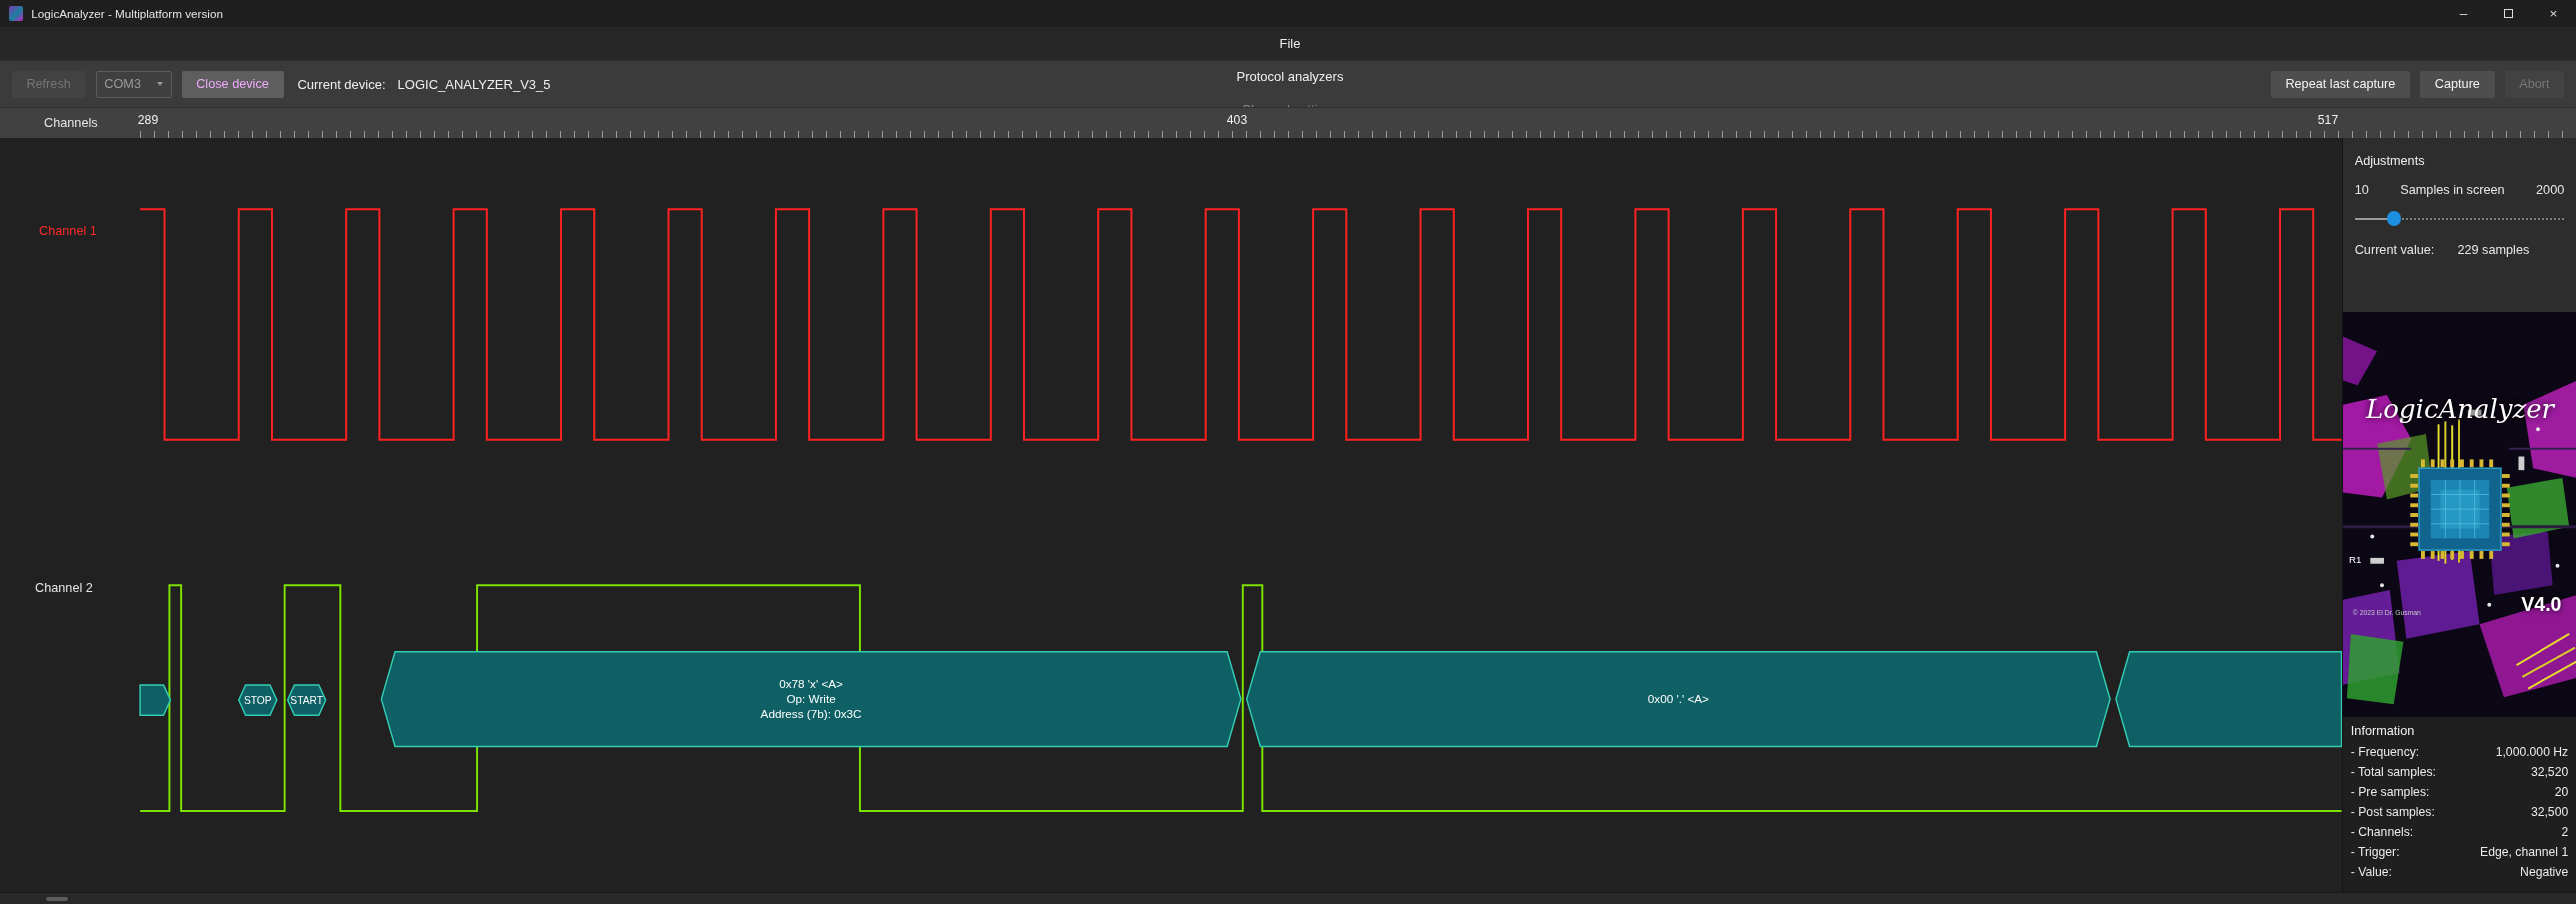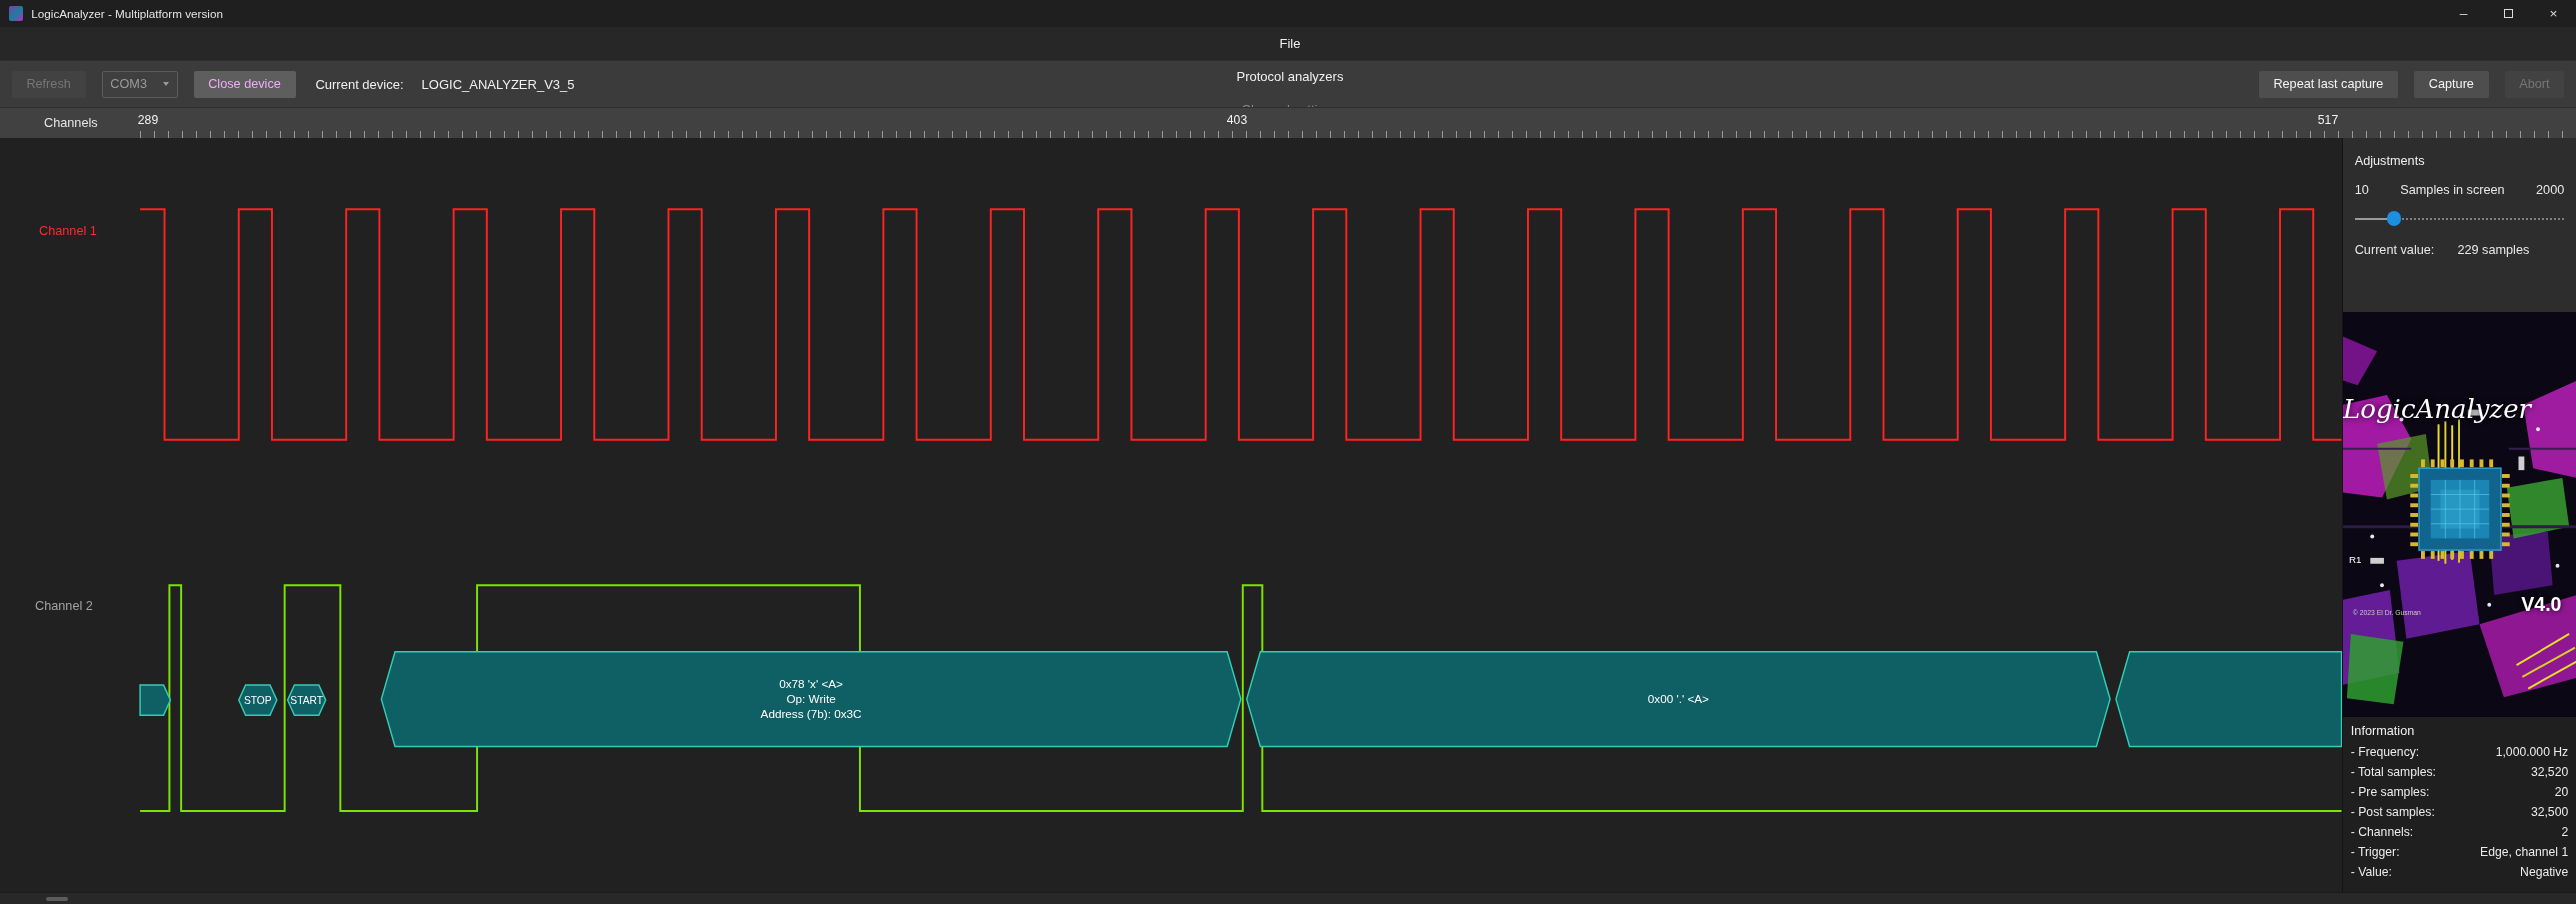--- a/index.html
+++ b/index.html
@@ -20,21 +20,21 @@
   .win-btn { width:45px; height:27px; display:flex; align-items:center; justify-content:center;
     color:#dcdcdc; font-size:13.7px; }
   .max-box { width:9.8px; height:9.8px; border:1px solid #dcdcdc; }
 
   
   .menubar { height:33px; background:#272727; display:flex; align-items:center; padding-left:3.9px;flex-direction:column; }
   .menu-item { padding:0 10.7px; font-size:13px; line-height:33px; color:#f0f0f0; }
   .menu-item.disabled { color:#8a8a8a; }
 
   
-  .toolbar { height:47px; background:#3b3b3b; display:flex; align-items:center; gap:16px;
+  .toolbar { height:47px; background:#3b3b3b; display:flex; align-items:center; gap:10px;
     padding:0 11.7px; border-top:1px solid #2e2e2e; }
   .btn { height:27px; border-radius:2px; display:inline-flex; align-items:center;
     justify-content:center; padding:0 14.7px; font-size:12.7px; white-space:nowrap; }
   .btn-disabled { background:#424242; color:#767676; }
   .btn-normal   { background:#4e4e4e; color:#f4f4f4; }
   .btn-light    { background:#5e5e5e; color:#f0abfc; }
   .combo { height:27px; width:76px; background:#3f3f3f; border:1px solid #5c5c5c; border-radius:2px;
     display:inline-flex; align-items:center; justify-content:space-between; padding:0 7.8px;
     font-size:12.7px; color:#9a9a9a; }
   .combo-arrow { width:0; height:0; border-left:3.9px solid transparent; border-right:3.9px solid transparent;
@@ -49,38 +49,38 @@
   .ruler-ticks { position:absolute; left:140px; right:3.9px; bottom:0; height:6.8px;
     background:repeating-linear-gradient(to right, #9a9a9a 0 1px, transparent 1px 14px); }
   .ruler-num { position:absolute; top:4.9px; transform:translateX(-50%); font-size:12.2px; color:#f2f2f2; }
 
   
   .main { display:flex; height:754px; }
   .wave-area { position:relative; width:2342px; height:754px; background:#212121; overflow:hidden; }
   #wave-svg { position:absolute; left:0; top:0; }
   .ch-label { position:absolute; font-size:12.7px; }
   .ch-label.ch1 { left:39px; top:86px;  color:#ff2a2a; }
-  .ch-label.ch2 { left:35px; top:461px; color:#a3a3a3; }
+  .ch-label.ch2 { left:35px; top:443px; color:#e5e5e5; }
 
   
   .right-panel { position:relative; width:234px; height:754px; background:#2d2d2d;
     border-left:1px solid #141414; }
   .adj-title { padding:15.6px 11.7px 0; font-size:12.7px; color:#f0f0f0; }
   .adj-row { display:flex; justify-content:space-between; align-items:center;
     padding:0 11.7px; margin-top:15.6px; font-size:12.7px; color:#e8e8e8; }
   .slider { position:relative; margin:12.7px 11.7px 0; height:17.6px; }
   .slider-track-solid { position:absolute; top:7.8px; left:0; width:39px; border-top:2px solid #9a9a9a; }
   .slider-track-dots  { position:absolute; top:7.8px; left:39px; right:0; border-top:2px dotted #7f7f7f; }
   .slider-thumb { position:absolute; left:32px; top:1px; width:14.7px; height:14.7px; border-radius:50%;
     background:#1d8fe0; }
   .current-row { display:flex; gap:23px; padding:0 11.7px; margin-top:15.6px; font-size:12.7px; color:#e8e8e8; }
 
   .logo { position:absolute; top:174px; left:0; width:234px; height:405px; background:#0c0714; overflow:hidden; }
   .logo svg { position:absolute; left:0; top:0; }
-  .logo-title { position:absolute; top:82px; left:0; width:100%; text-align:left;
+  .logo-title { position:absolute; top:82px; left:0; width:100%; text-align:center;
     font-family:"DejaVu Serif", serif; font-style:italic; font-size:26px; color:#ffffff;
     text-shadow:0 0 5.9px rgba(0,0,0,0.9); }
   .logo-version { position:absolute; right:15.6px; top:281px; font-size:19.5px; font-weight:bold; color:#ffffff;
     text-shadow:0 0 4.9px rgba(0,0,0,0.9); }
   .logo-part { position:absolute; left:5.9px; top:242px; font-size:9.8px; color:#ffffff; }
   .logo-copy { position:absolute; left:9.8px; top:297px; font-size:6.8px; color:#c8c8c8; }
 
   .info { position:absolute; top:579px; left:0; right:0; bottom:0; background:#1f1f1f; }
   .info-title { padding:6.8px 7.8px 3.9px; font-size:12.7px; color:#f2f2f2; }
   .info-row { display:flex; justify-content:space-between; padding:0 7.8px; font-size:12.2px;

